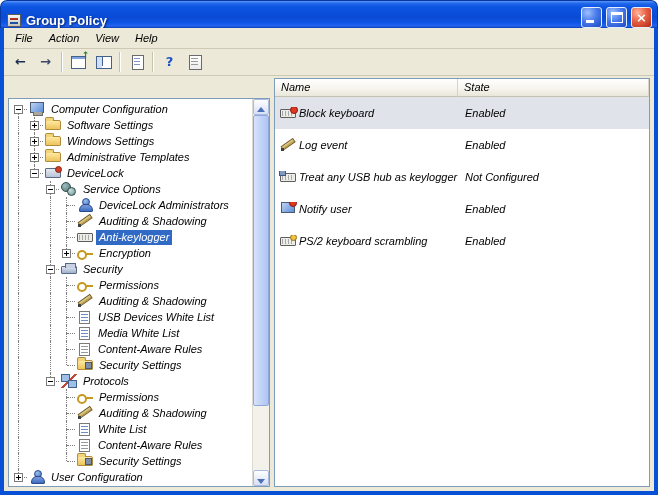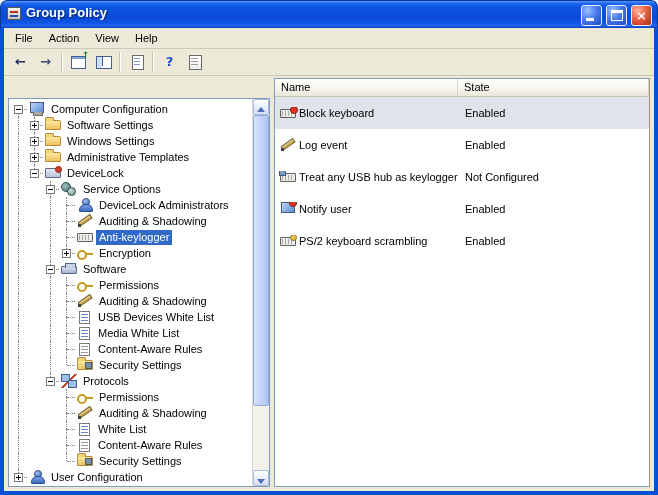--- a/index.html
+++ b/index.html
@@ -1,36 +1,36 @@
 <!DOCTYPE html>
 <html><head>
 <meta charset="utf-8">
 <style>
   *{box-sizing:border-box;}
   html,body{margin:0;padding:0;background:#fff;}
   .window{width:658px;height:495px;display:flex;flex-direction:column;font-family:"Liberation Sans",sans-serif;font-size:11px;color:#000;user-select:none;}
 
   
-  .titlebar{height:28px;flex:none;display:flex;align-items:flex-start;gap:4px;padding:4px 5px 0 5px;
+  .titlebar{height:28px;flex:none;display:flex;align-items:flex-end;gap:4px;padding:12px 5px 0 5px;
     border-radius:7px 7px 0 0;border:1px solid #0839A0;border-bottom:none;
     background:linear-gradient(180deg,#5A96F8 0%,#2268EC 9%,#0C55E2 22%,#0A4AD4 60%,#0E55E4 80%,#2264EE 93%,#0A3CB4 100%);}
   .gp-icon{width:16px;height:16px;position:relative;flex:none;}
   .gp-icon::before{content:"";position:absolute;left:1px;top:2px;right:1px;bottom:1px;background:linear-gradient(#F8F8F4,#C4C4BC);border:1px solid #5A5A5A;}
   .gp-icon::after{content:"";position:absolute;left:4px;top:6px;width:8px;height:2px;background:#B03020;box-shadow:0 4px 0 #2050A0;}
   .title-text{flex:1;color:#fff;font-weight:bold;font-size:13px;text-shadow:1px 1px 2px rgba(0,20,90,.85);white-space:nowrap;overflow:hidden;}
   .cap{width:21px;height:21px;flex:none;border-radius:3px;border:1px solid #E6EFFF;position:relative;padding:0;cursor:default;}
   .cap.min,.cap.max{background:radial-gradient(circle at 30% 25%,#9CC0FC 0%,#4A7CEC 45%,#1C48C0 100%);}
   .cap.close{background:radial-gradient(circle at 30% 25%,#FFB49C 0%,#E86044 45%,#B02810 100%);}
   .g-min{position:absolute;left:4px;bottom:4px;width:8px;height:3px;background:#FFF;}
   .g-max{position:absolute;left:4px;top:4px;width:12px;height:11px;border:1px solid #FFF;border-top:3px solid #FFF;}
   .g-close{position:absolute;inset:0;color:#FFF;font:bold 13px/19px "DejaVu Sans",sans-serif;text-align:center;}
   .g-close::before{content:"\00D7";}
 
   
-  .frame{flex:1;min-height:0;display:flex;flex-direction:column;background:#ECE9D8;border:4px solid #0851D6;border-top:0;}
+  .frame{flex:1;min-height:0;display:flex;flex-direction:column;background:#ECE9D8;border:4px solid #0851D6;border-top:0;font-style:italic;}
   .menubar{height:21px;flex:none;display:flex;align-items:center;padding:0 3px;background:#ECE9D8;border-bottom:1px solid #CEC9B5;}
   .menu-item{padding:2px 8px;white-space:nowrap;}
   .toolbar{height:27px;flex:none;display:flex;align-items:center;padding:1px 4px;background:#ECE9D8;border-bottom:1px solid #CEC9B5;}
   .tbtn{width:25px;height:24px;flex:none;background:transparent;border:1px solid transparent;padding:0;display:flex;align-items:center;justify-content:center;}
   .tsep{width:2px;height:20px;flex:none;border-left:1px solid #C6C2AC;border-right:1px solid #FFF;margin:0 3px;}
   .tbi{width:18px;height:16px;display:block;position:relative;text-align:center;}
   .tbi-left-arrow::before{content:"\2190";font:bold 13px/15px "DejaVu Sans",sans-serif;color:#1A2C50;}
   .tbi-right-arrow::before{content:"\2192";font:bold 13px/15px "DejaVu Sans",sans-serif;color:#3A4A68;}
   .tbi-window-up::before{content:"";position:absolute;left:1px;top:2px;width:13px;height:11px;background:#FFF;border:1px solid #44608C;box-shadow:inset 0 2px 0 #7FA4DC;}
   .tbi-window-up::after{content:"\2191";position:absolute;right:-2px;top:-4px;font:bold 9px/10px "DejaVu Sans",sans-serif;color:#1E7E1E;}
@@ -288,21 +288,21 @@
             <div class="trow">
               <span class="tcell gv"></span>
               <span class="tcell"></span>
               <span class="tcell jn">
                 <i class="lv t"></i>
                 <i class="lv b"></i>
                 <i class="lh"></i>
                 <i class="exp minus"></i>
               </span>
               <span class="ic ic-devices"></span>
-              <span class="tlabel">Software</span>
+              <span class="tlabel">Security</span>
             </div>
             <div class="trow">
               <span class="tcell gv"></span>
               <span class="tcell"></span>
               <span class="tcell gv"></span>
               <span class="tcell jn">
                 <i class="lv t"></i>
                 <i class="lv b"></i>
                 <i class="lh"></i>
               </span>

